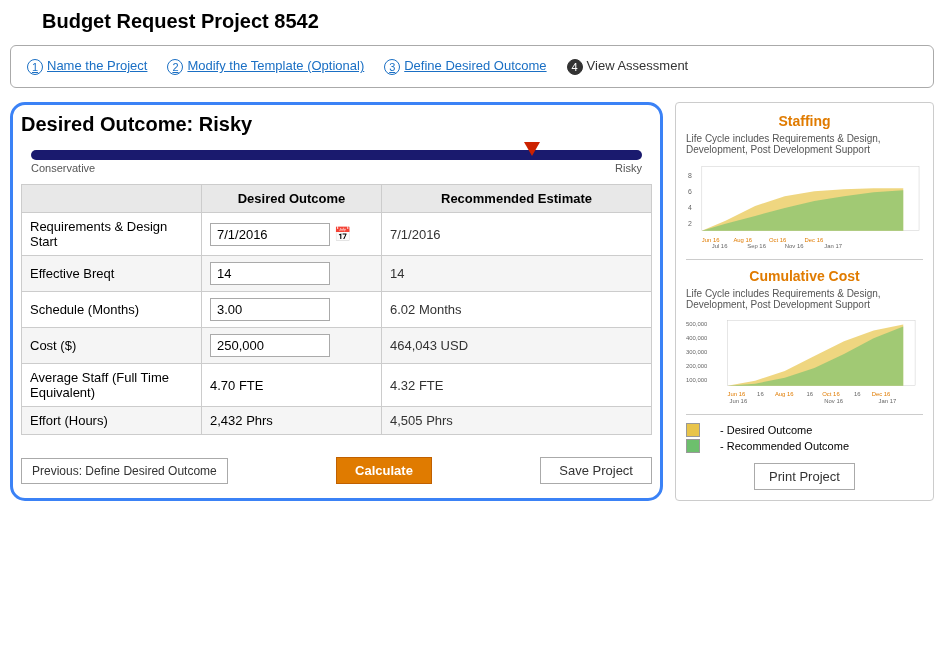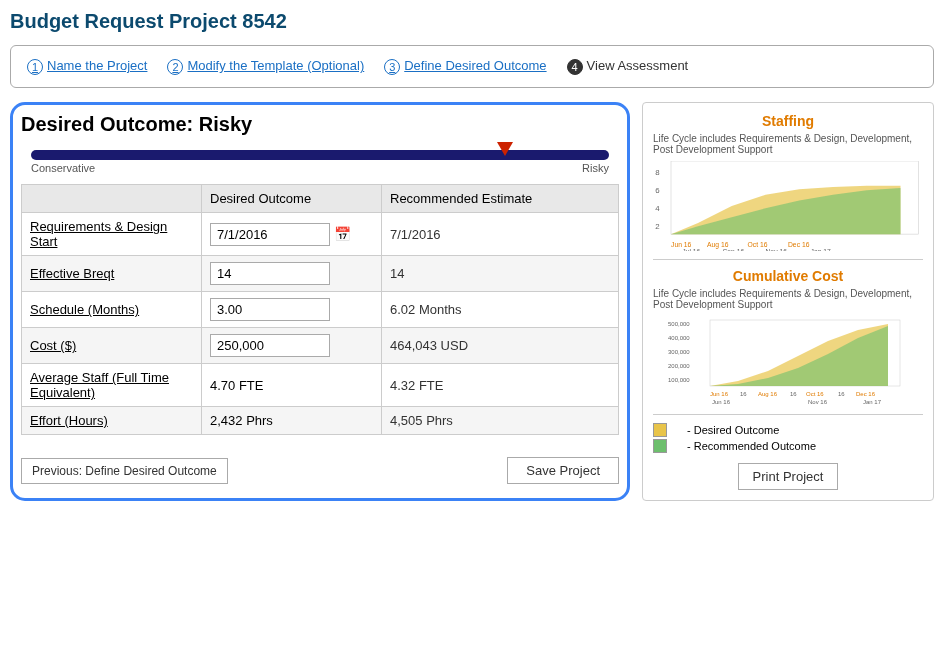--- a/index.html
+++ b/index.html
@@ -1,22 +1,23 @@
 <!DOCTYPE html>
 <html><head>
   <meta charset="utf-8">
   <style>
     * { box-sizing: border-box; margin: 0; padding: 0; }
     body { font-family: Arial, sans-serif; font-size: 13px; background: #fff; padding: 10px; }
 
     .page-title {
-      color: #0c4a6e;
+      color: #000000;
       font-size: 20px;
       font-weight: bold;
       margin-bottom: 12px;
+      margin-left: 32px;
     }
 
     .steps-box {
       border: 1px solid #aaa;
       border-radius: 6px;
       padding: 12px 16px;
       display: flex;
       gap: 20px;
       margin-bottom: 14px;
       align-items: flex-start;
@@ -63,21 +64,21 @@
     }
 
     .left-panel {
       flex: 1;
       border: 3px solid #3b82f6;
       border-radius: 15px;
       padding: 8px;
     }
 
     .right-panel {
-      width: 292px;
+      width: 259px;
       border: 1px solid #ccc;
       border-radius: 4px;
       padding: 10px;
     }
 
     .outcome-title {
       font-size: 20px;
       font-weight: bold;
       margin-bottom: 14px;
     }
@@ -119,38 +120,37 @@
     .data-table {
       width: 100%;
       border-collapse: collapse;
       margin-bottom: 14px;
     }
 
     .data-table th {
       background: #e8e8e8;
       border: 1px solid #ccc;
       padding: 6px 8px;
-      text-align: left;
-      font-weight: normal;
+      text-align: center;
+      font-weight: bold;
     }
 
     .data-table td {
       border: 1px solid #ccc;
       padding: 6px 8px;
       vertical-align: middle;
     }
 
     .data-table tr:nth-child(even) td {
       background: #f5f5f5;
     }
 
     .data-table td:first-child {
       font-weight: normal;
       width: 180px;
-      text-decoration: underline;
     }
 
     .data-table td:nth-child(2) {
       width: 180px;
     }
 
     .data-table td:nth-child(3) {
       color: #333;
     }
 
@@ -355,20 +355,21 @@
           <tr>
             <td>Effort (Hours)</td>
             <td>2,432 Phrs</td>
             <td>4,505 Phrs</td>
           </tr>
         </tbody>
     </table>
 
     <div class="bottom-buttons">
       <button class="btn-prev">Previous: Define Desired Outcome</button>
+      <button class="btn-calculate">Calculate</button>
       <button class="btn-save">Save Project</button>
     </div>
   </div>
 
   <div class="right-panel">
     <div class="section-title">Staffing</div>
     <div class="section-subtitle">Life Cycle includes Requirements &amp; Design, Development, Post Development Support</div>
 
     <div class="chart-area">
       <svg class="chart-svg" viewBox="0 0 240 80">

